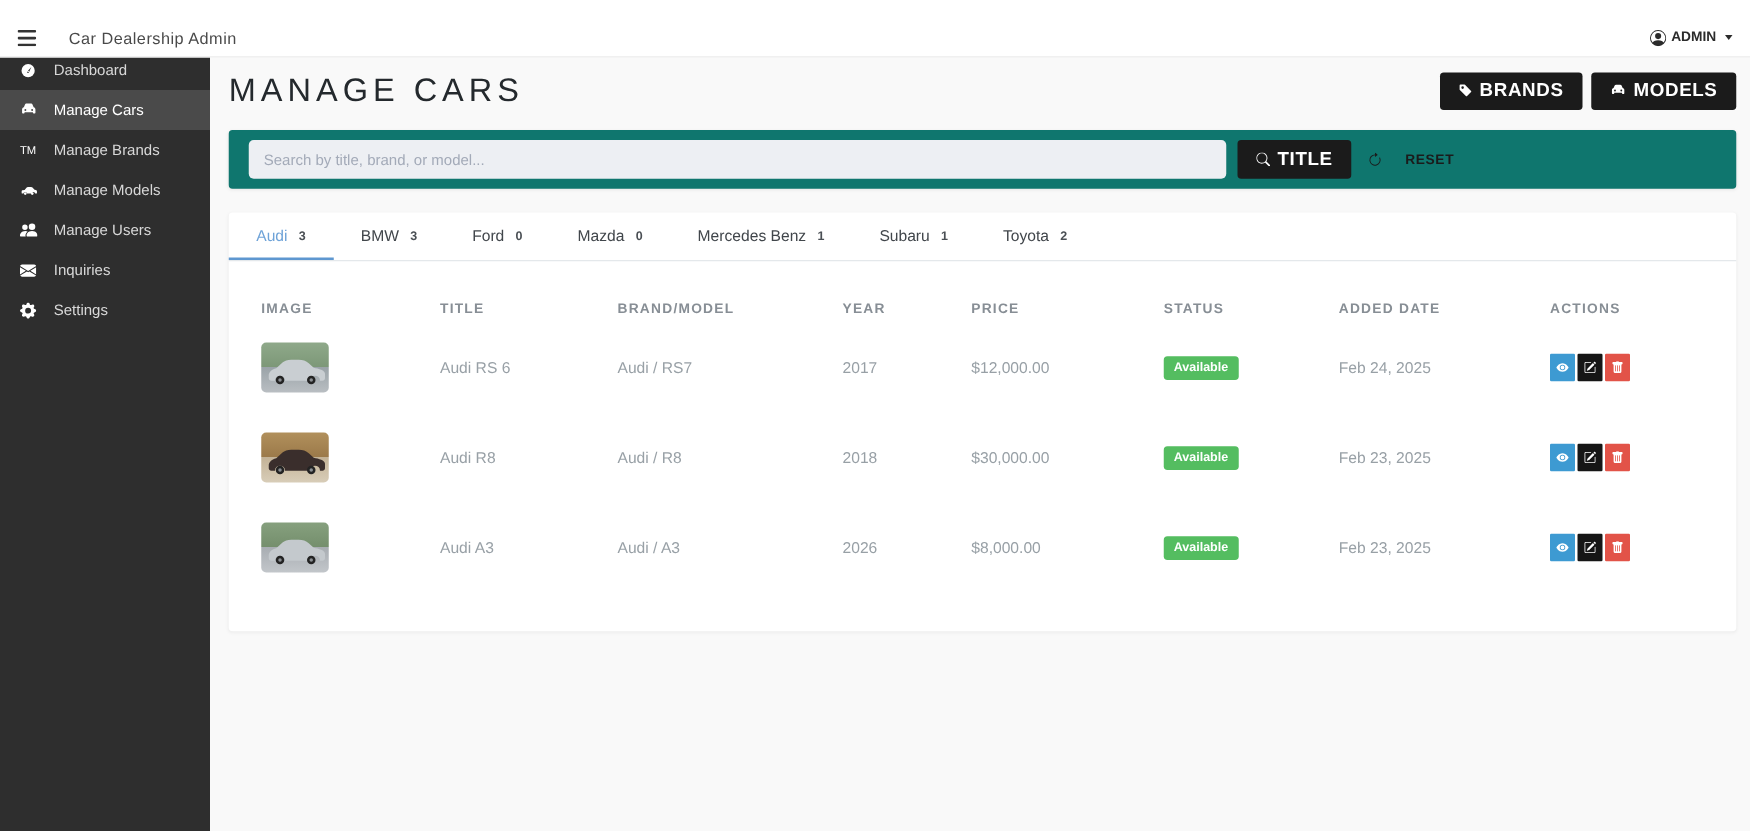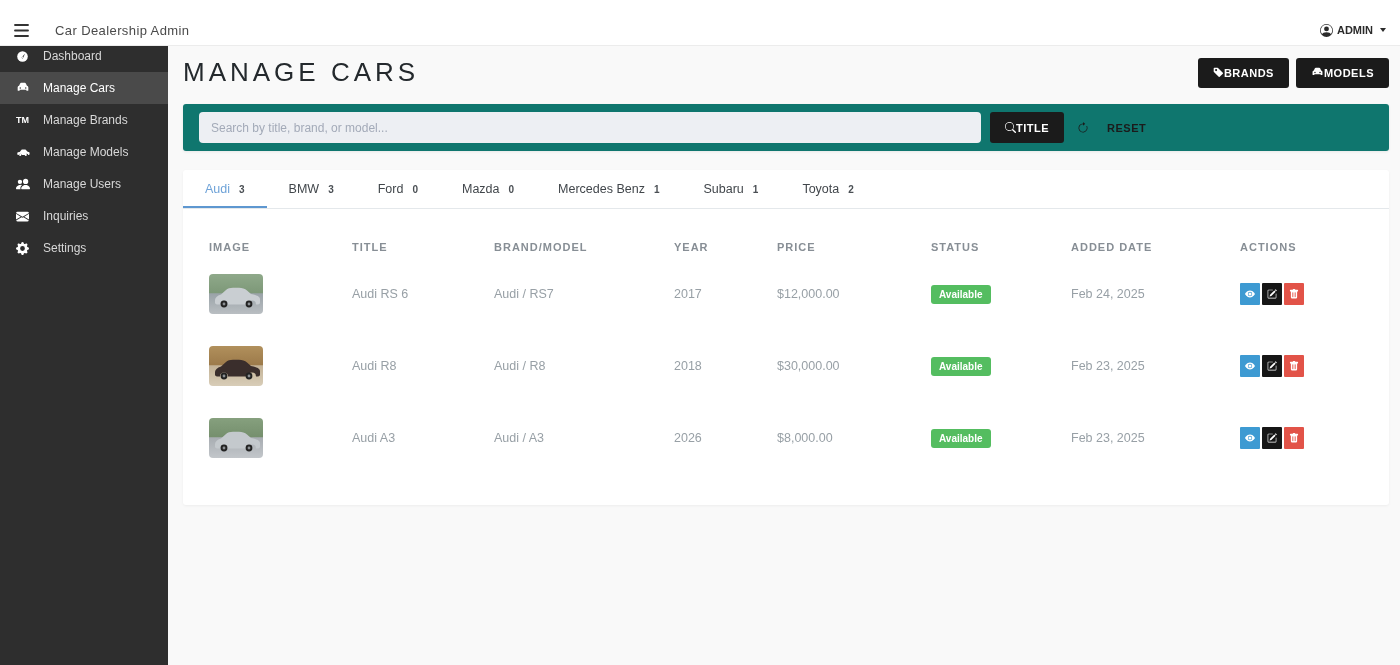--- a/index.html
+++ b/index.html
@@ -17,31 +17,31 @@
               color:#2b2b2b; cursor:pointer; }
   .caret { width:0; height:0; border-left:3.5px solid transparent; border-right:3.5px solid transparent;
            border-top:4px solid #2b2b2b; margin-left:3px; }
 
   
   .sidebar { position:fixed; left:0; top:40px; bottom:0; width:168px; background:#2e2e2e; z-index:10;text-align:right; }
   .side-item { height:32px; display:flex; align-items:center; padding-left:15px; gap:13px;
                color:#d8d8d8; font-size:12px; cursor:pointer; }
   .side-item.active { background:#4a4a4a; color:#fff; }
   .side-item .icon { width:15px; display:flex; justify-content:center; align-items:center; color:#fff; }
-  .tm { font-size:9px; font-weight:700; color:#fff; }
+  .tm { font-size:9px; font-weight:400; color:#fff; }
 
   
   .main { position:fixed; left:162px; top:31px; width:1238px; height:634px; background:#f9f9f9;
           padding:0 11px 0 21px; }
   .page-head { margin-top:26px; display:flex; align-items:center; justify-content:space-between; }
   .page-title { font-size:26px; font-weight:500; letter-spacing:4px; color:#24292d; }
   .head-actions { display:flex; gap:7px; }
   .btn-dark { background:#1b1b1b; color:#fff; border:none; height:30px; padding:12px 15px;
-              font-size:11px; font-weight:bold; letter-spacing:.5px; border-radius:3px;
-              display:flex; align-items:center; cursor:pointer;
+              font-size:15px; font-weight:bold; letter-spacing:.5px; border-radius:3px;
+              display:flex; align-items:center; gap:6px; cursor:pointer;
               font-family:"Liberation Sans", sans-serif; }
 
   
   .search-card { margin-top:16px; background:#0f766e; border-radius:3px;
                  box-shadow:0 1px 3px rgba(0,0,0,.07); height:47px; display:flex;
                  align-items:center; padding:0 16px; }
   .search-input { width:782px; height:31px; background:#edeff3; border:none; border-radius:4px;
                   padding:0 12px; font-size:12px; color:#444; outline:none;
                   font-family:"Liberation Sans", sans-serif; }
   .search-input::placeholder { color:#a3aab8; }

